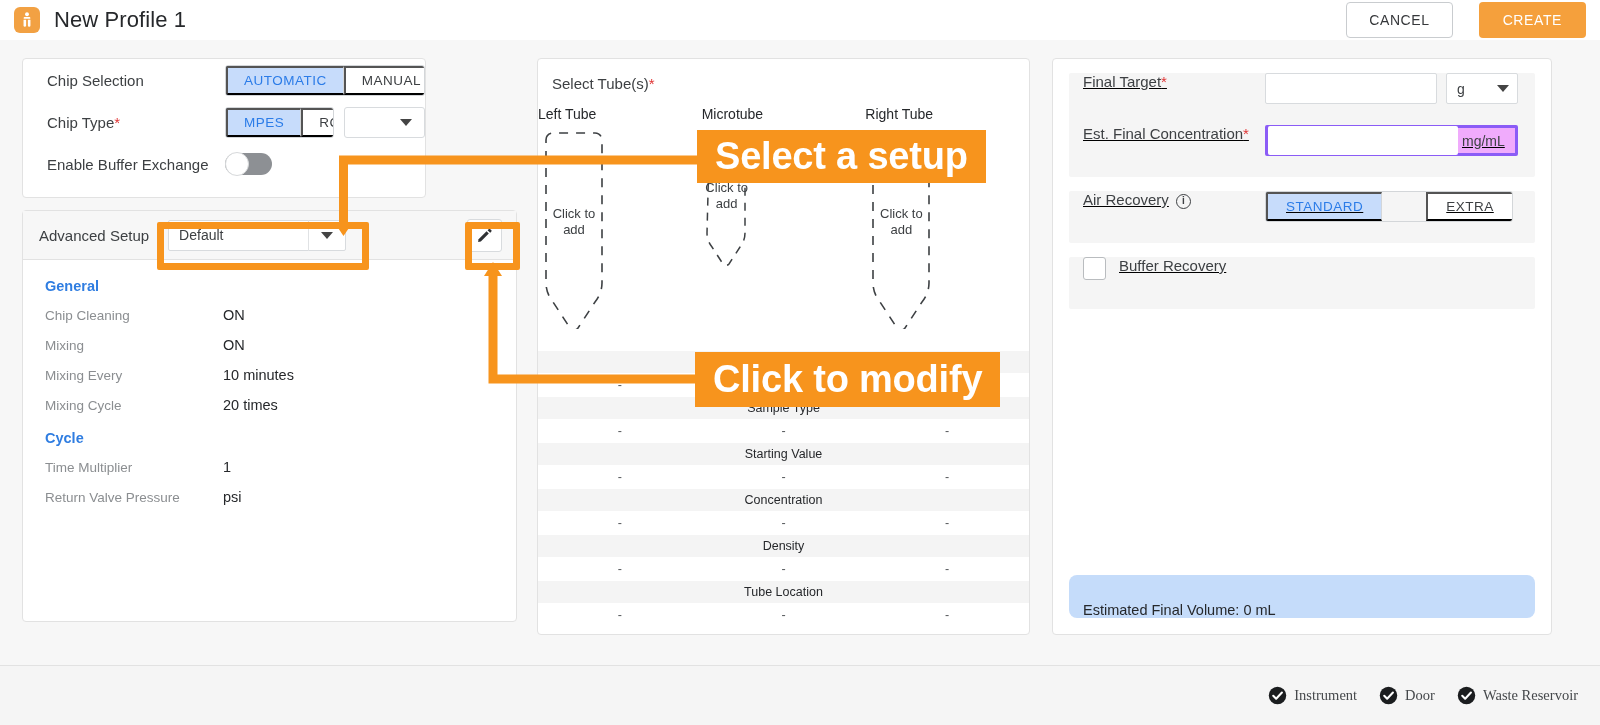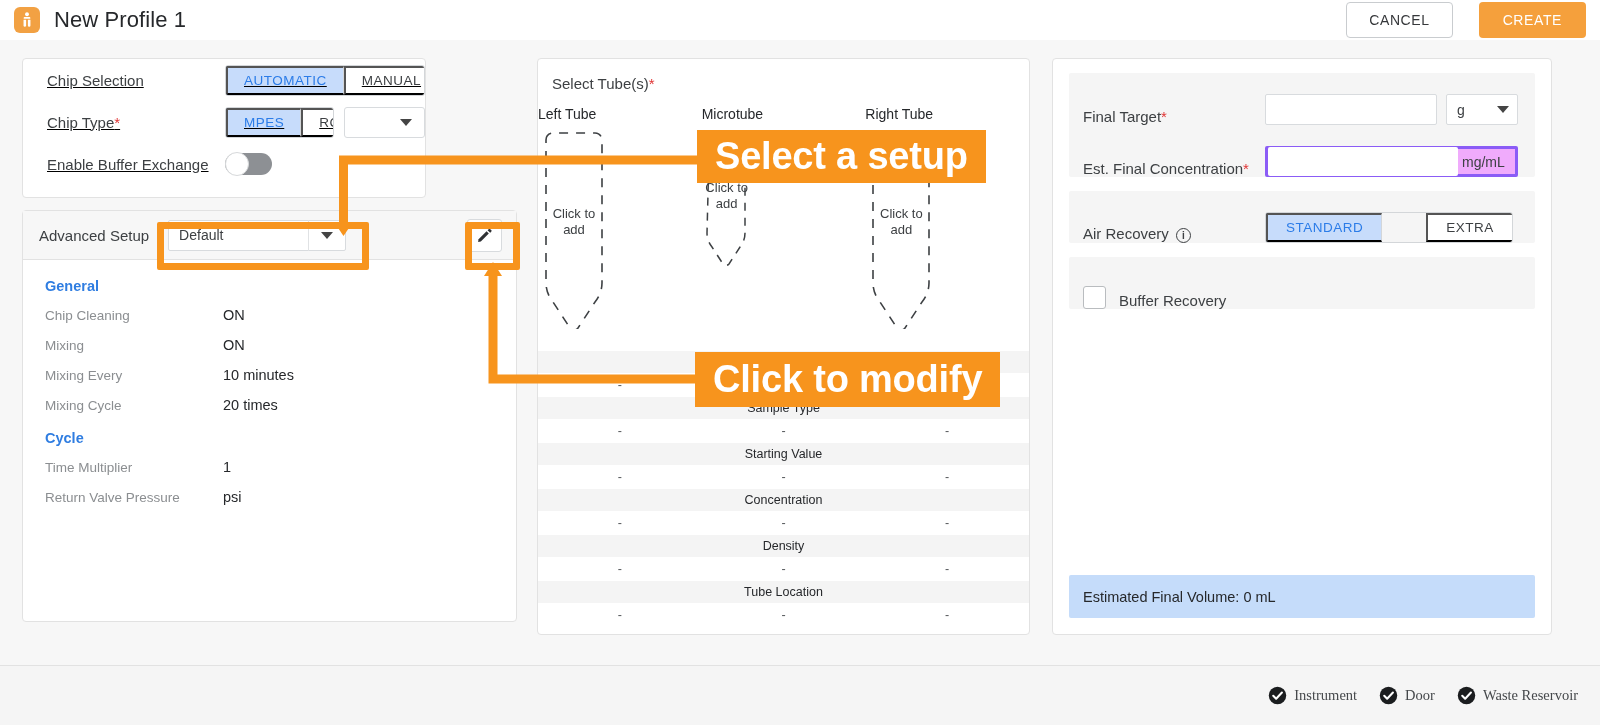--- a/index.html
+++ b/index.html
@@ -41,21 +41,21 @@
   
   .workspace {
     position: absolute; left: 0; top: 40px; width: 1600px; height: 625px;
     background: #f7f7f7;
   }
 
   
   .card { position: absolute; background: #fff; border: 1px solid #e2e2e2; border-radius: 4px; }
 
   
-  #chip-card { left: 22px; top: 18px; width: 404px; height: 140px; text-decoration: underline; }
+  #chip-card { left: 22px; top: 18px; width: 404px; height: 140px; }
   .row { display: flex; align-items: center; height: 42px; padding-left: 24px; }
   .row-label { font-size: 15px; color: #3d4043; width: 178px; flex: none; }
   .req { color: #e03434; }
 
   .segmented { display: flex; border: 1px solid #d3d6d9; border-radius: 3px; overflow: hidden; height: 31px; }
   .seg {
     padding: 0 16px; display: flex; align-items: center; justify-content: center;
     font-size: 13.5px; letter-spacing: .5px; background: #fff; color: #3c3f42;
     border-right: 1px solid #d3d6d9; cursor: pointer; font-family: inherit;
   }
@@ -118,21 +118,21 @@
   .tt-head {
     height: 22px; background: #f4f4f4; display: flex; align-items: center; justify-content: center;
     font-size: 12.5px; color: #26282b;
   }
   .tt-vals { height: 24px; display: flex; align-items: center; }
   .tt-vals span { flex: 1; text-align: center; font-size: 12.5px; color: #54575a; }
 
   
   #right-card { left: 1052px; top: 18px; width: 500px; height: 577px; }
   .panel { margin: 14px 16px 0 16px; background: #f5f5f5; border-radius: 2px; }
-  .p-row { display: flex; align-items: flex-end; height: 52px; padding-left: 14px; }
+  .p-row { display: flex; align-items: flex-start; height: 52px; padding-left: 14px; text-decoration: underline; }
   .p-label { font-size: 15px; color: #3d4043; width: 182px; flex: none; }
   .txtfield {
     height: 31px; border: 1px solid #d8dbde; background: #fff; border-radius: 2px;
     font-family: inherit; font-size: 14px; color: #26282b; padding: 0 8px; outline: none;
   }
   .unit-dd {
     margin-left: 9px; width: 72px; height: 31px; border: 1px solid #d8dbde; background: #fff;
     border-radius: 2px; display: flex; align-items: center; cursor: pointer;
   }
   .unit-dd .u { font-size: 14px; color: #3d4043; padding-left: 10px; flex: 1; }
@@ -145,21 +145,21 @@
     align-items: center; justify-content: center; font-size: 10px; color: #3d4043; margin-left: 7px;
     font-weight: bold; line-height: 1; vertical-align: middle;
   }
   .checkbox {
     width: 23px; height: 23px; border: 1px solid #b9bcbf; border-radius: 3px; background: #fff;
     margin-left: 14px; cursor: pointer; flex: none;
   }
   .cb-label { font-size: 15px; color: #3d4043; margin-left: 13px; }
   .volume-box {
     position: absolute; left: 16px; right: 16px; bottom: 16px; height: 43px;
-    background: #c5dcfa; border-radius: 2px; display: flex; align-items: center; padding-left: 14px;
+    background: #c5dcfa; border-radius: 8px; display: flex; align-items: flex-end; padding-left: 14px;
   }
   .volume-txt { font-size: 14.5px; color: #26282b; }
 
   
   .statusbar {
     position: absolute; left: 0; bottom: 0; width: 1600px; height: 60px;
     background: #f5f5f5; border-top: 1px solid #e2e2e2;
     display: flex; align-items: center; justify-content: flex-end; padding-right: 22px; gap: 22px;
   }
   .status-item { display: flex; align-items: center; gap: 7px; font-family: Liberation Serif, serif; }

